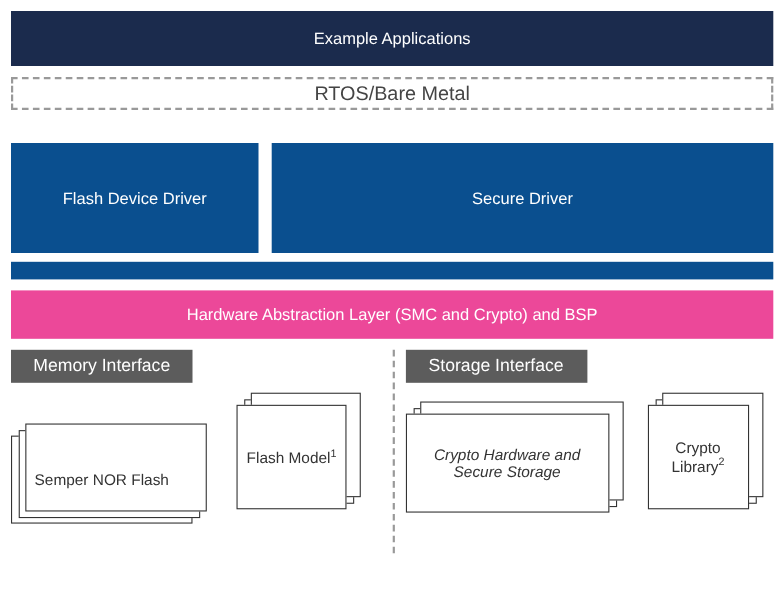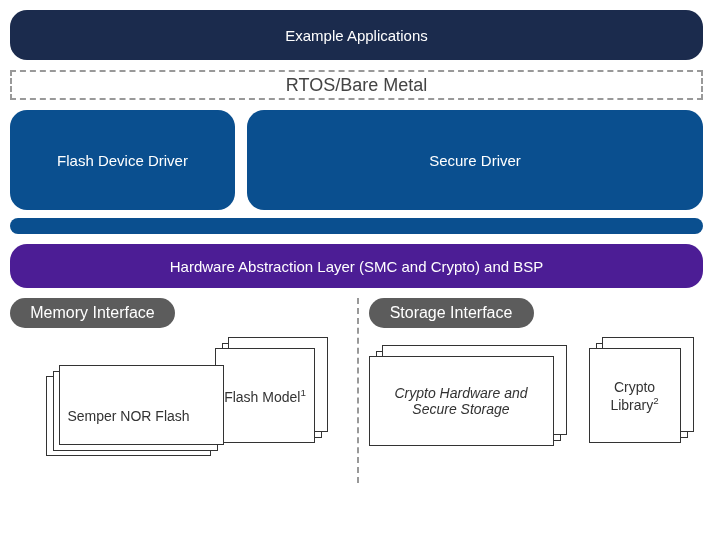--- a/index.html
+++ b/index.html
@@ -14,25 +14,24 @@
   .stack { display: flex; flex-direction: column; gap: 10px; }
 
   .box {
     display: flex;
     align-items: center;
     justify-content: center;
     color: #fff;
     font-size: 15px;
     text-align: center;
     padding: 8px;
-    border-radius: 17px;
   }
   .darknavy { background: #1b2b4d; }
   .navy { background: #0a4f8f; }
-  .lightblue { background: #4c1d95; color: #fff; }
+  .lightblue { background: #ec4899; color: #fff; }
   .gray { background: #5c5c5c; color: #fff; }
 
   .dashed-box {
     border: 2px dashed #999;
     color: #444;
     font-size: 18px;
     display: flex;
     align-items: center;
     justify-content: center;
     padding: 8px;
@@ -40,21 +39,21 @@
 
   
   .app-bar { height: 50px; }
   .rtos-bar { height: 30px; }
 
   
   .drivers-wrap {
     display: flex;
     flex-direction: column;
   }
-  .drivers-row { height: 100px; display:flex; gap:12px; }
+  .drivers-row { height: 100px; display:flex; gap:12px;margin-top:20px; }
   .flash-drv { flex: 0 0 225px; }
   .sec-drv, .fs-drv { flex: 1; }
   .under-strip { height: 14px; margin-top: 8px; }
 
   .hal-bar { height: 44px; }
 
   
   .bottom-row { display: flex; gap: 0; position: relative; height: 185px; }
   .iface-col { flex:1; position: relative; }
   .iface-col.left { padding-right: 12px; }
@@ -97,21 +96,21 @@
     border: 1px solid #333;
     background: #fff;
     width: 100%;
     height: 100%;
     z-index: -1;
   }
   .doc::before { top: -6px; left: 6px; }
   .doc::after  { top: -12px; left: 12px; }
 
   
-  .doc.semper { left: 0;  top: 78px; width: 165px; height: 80px; z-index:2;margin-left:36px;}
+  .doc.semper { left: 0;  top: 78px; width: 165px; height: 80px; z-index:2;}
   .doc.flashmodel { left: 205px; top: 50px; width: 100px; height: 95px; }
   .iface-col.right .doc.cryptohw { left: 12px; top: 58px; width: 185px; height: 90px; font-style: italic; }
   .iface-col.right .doc.cryptolib { left: 232px; top: 50px; width: 92px; height: 95px; }
 
   sup { font-size: 0.7em; }
 </style>
 </head>
 <body>
 
 <div class="stack">

